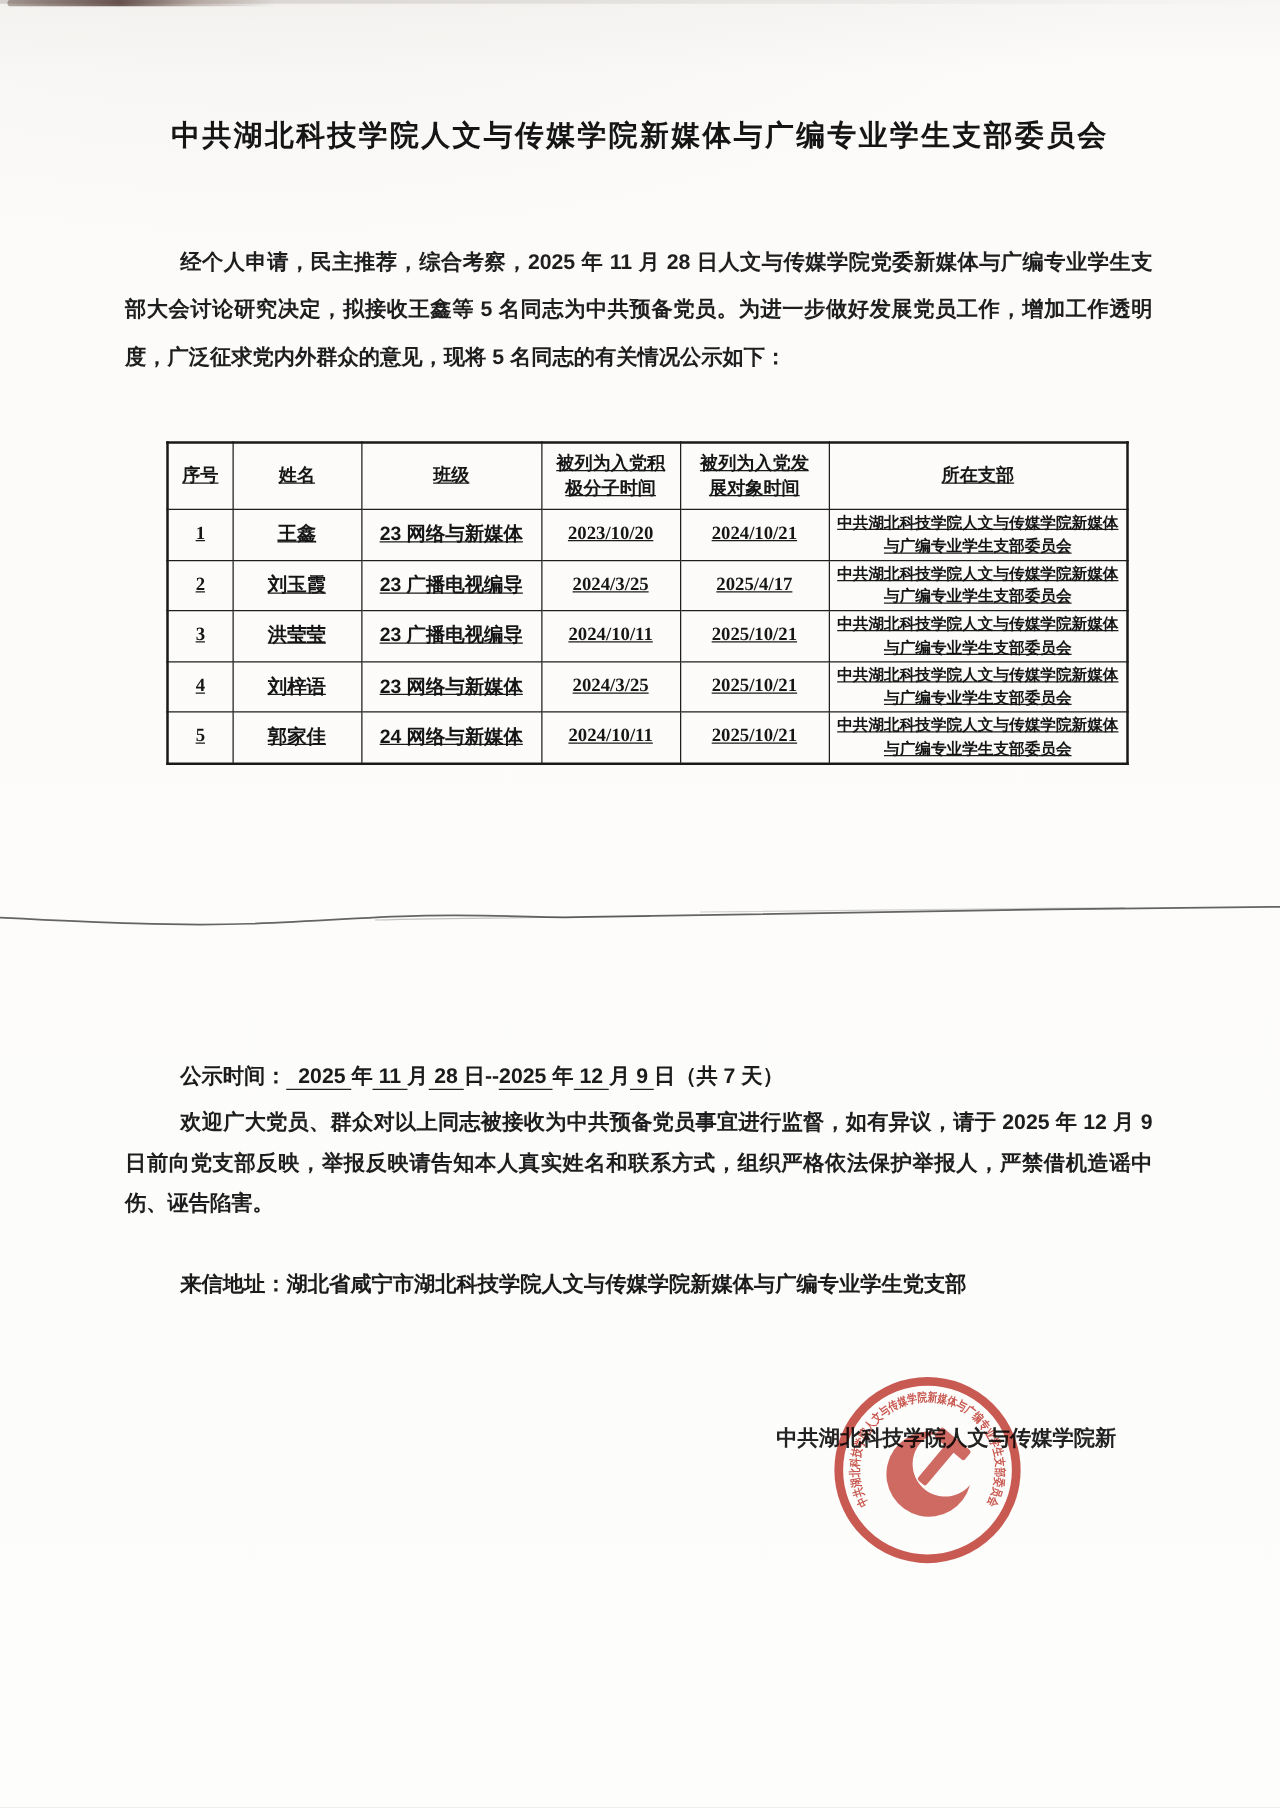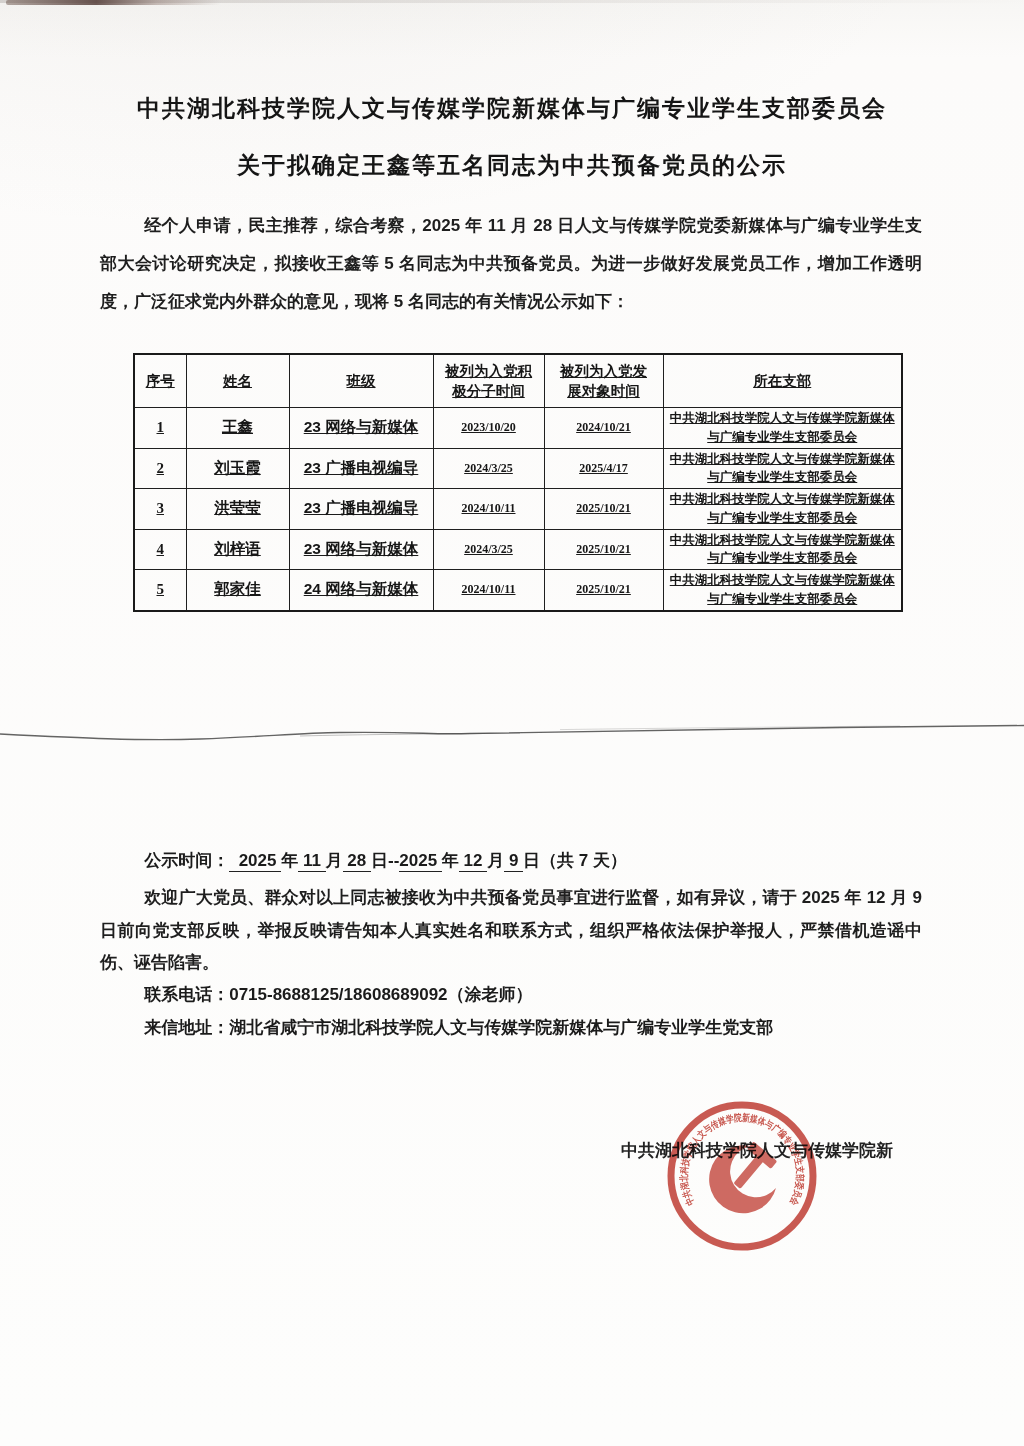--- a/index.html
+++ b/index.html
@@ -25,60 +25,59 @@
   
   .title{position:absolute;left:0;width:1024px;text-align:center;
     font-weight:700;font-size:23px;letter-spacing:2px;color:#151515;margin:0;}
   .title1{top:93px;}
   .title2{top:150px;}
 
   
   .para{position:absolute;left:100px;width:822px;margin:0;
     font-size:17px;font-weight:600;line-height:38px;text-align:justify;
     text-indent:2.6em;color:#1e1e1e;}
-  .intro{top:207px;}
+  .intro{top:191px;}
   .supervision{top:882px;line-height:32.5px;}
   .oneline{position:absolute;left:100px;width:860px;margin:0;font-size:17px;font-weight:700;
     white-space:nowrap;color:#1b1b1b;text-indent:2.6em;}
   .publicity{top:849px;}
   .contact{top:983px;}
   .address{top:1016px;}
   .seg{white-space:pre;}
   .seg.u{border-bottom:1.6px solid #222;padding-bottom:1px;}
 
   
   table.roster{position:absolute;left:133px;top:353px;border-collapse:collapse;table-layout:fixed;
     width:768px;background:transparent;text-decoration:underline;}
   .roster th,.roster td{border:1.6px solid #1f1f1f;text-align:center;vertical-align:middle;
     overflow:hidden;color:#161616;}
   .roster{border:2.2px solid #1a1a1a;}
   .roster th{height:50px;font-size:14.5px;font-weight:700;line-height:1.4;padding:1px 9px;}
   .roster td{height:37px;padding:1px 4px;}
   .c-no{font-size:15px;font-weight:700;font-family:"Liberation Serif",serif;}
   .c-name{font-size:15.5px;font-weight:700;}
   .c-class{font-size:15.5px;font-weight:700;}
-  .c-date{font-size:12px;font-weight:600;font-family:"Liberation Serif",serif;}
+  .c-date{font-size:15px;font-weight:600;font-family:"Liberation Serif",serif;}
   .c-branch{font-size:12.5px;font-weight:700;line-height:1.5;padding:2px 6px;}
 
   
   .signature{position:absolute;left:592px;top:1139px;width:330px;text-align:center;z-index:1;}
   .sig-line{font-size:17px;font-weight:600;line-height:23px;color:#222;}
   .stamp{position:absolute;left:662px;top:1096px;width:160px;height:160px;z-index:2;
     mix-blend-mode:multiply;opacity:.92;color:#c03a30;}
 </style>
 </head>
 <body>
 
 <div class="page">
 
   <div class="top-haze"></div>
   <div class="top-smudge"></div>
 
   <h1 class="title title1">中共湖北科技学院人文与传媒学院新媒体与广编专业学生支部委员会</h1>
-  <h2 class="title title2">关于拟确定王鑫等五名同志为中共预备党员的公示</h2>
 
   <p class="para intro">经个人申请，民主推荐，综合考察，2025 年 11 月 28 日人文与传媒学院党委新媒体与广编专业学生支部大会讨论研究决定，拟接收王鑫等 5 名同志为中共预备党员。为进一步做好发展党员工作，增加工作透明度，广泛征求党内外群众的意见，现将 5 名同志的有关情况公示如下：</p>
 
   <table class="roster">
     <colgroup id="cols">
         <col style="width: 52px;">
         <col style="width: 103px;">
         <col style="width: 144px;">
         <col style="width: 111px;">
         <col style="width: 119px;">
@@ -141,21 +140,20 @@
   <svg class="crease" viewBox="0 0 1024 40" preserveAspectRatio="none">
     <path d="M0,20 C80,24 140,27 200,25 C260,23 300,19 340,18.5 C420,17.5 430,21 470,19.5 C560,17 700,15 840,13.5 C920,12.5 980,12 1024,11.5" fill="none" stroke="#3d3d3d" stroke-width="1.4" opacity="0.8"></path>
     <path d="M300,22 C360,20.5 420,20 520,19.2" fill="none" stroke="#3d3d3d" stroke-width="1" opacity="0.3"></path>
     <path d="M560,15.6 C660,14.2 780,13 900,12" fill="none" stroke="#3d3d3d" stroke-width="0.9" opacity="0.22"></path>
   </svg>
 
   <p class="oneline publicity"><span>公示时间：</span><span id="publicity-segments"><span class="seg u">  2025 </span><span class="seg">年</span><span class="seg u"> 11 </span><span class="seg">月</span><span class="seg u"> 28 </span><span class="seg">日--</span><span class="seg u">2025 </span><span class="seg">年</span><span class="seg u"> 12 </span><span class="seg">月</span><span class="seg u"> 9 </span><span class="seg">日（共 7 天）</span></span></p>
 
   <p class="para supervision">欢迎广大党员、群众对以上同志被接收为中共预备党员事宜进行监督，如有异议，请于 2025 年 12 月 9 日前向党支部反映，举报反映请告知本人真实姓名和联系方式，组织严格依法保护举报人，严禁借机造谣中伤、诬告陷害。</p>
 
-  <p class="oneline contact"><span>联系电话：</span><span>0715-8688125/18608689092（涂老师）</span></p>
 
   <p class="oneline address"><span>来信地址：</span><span>湖北省咸宁市湖北科技学院人文与传媒学院新媒体与广编专业学生党支部</span></p>
 
   <div class="signature">
     <div class="sig-line">中共湖北科技学院人文与传媒学院新</div>
   </div>
 
   <svg class="stamp" viewBox="0 0 160 160" style="color: rgb(192, 58, 48);">
     <circle cx="80" cy="80" r="71" fill="none" stroke="currentColor" stroke-width="7" opacity="0.9"></circle>
     <g transform="translate(80,84)" fill="currentColor" opacity="0.82">

